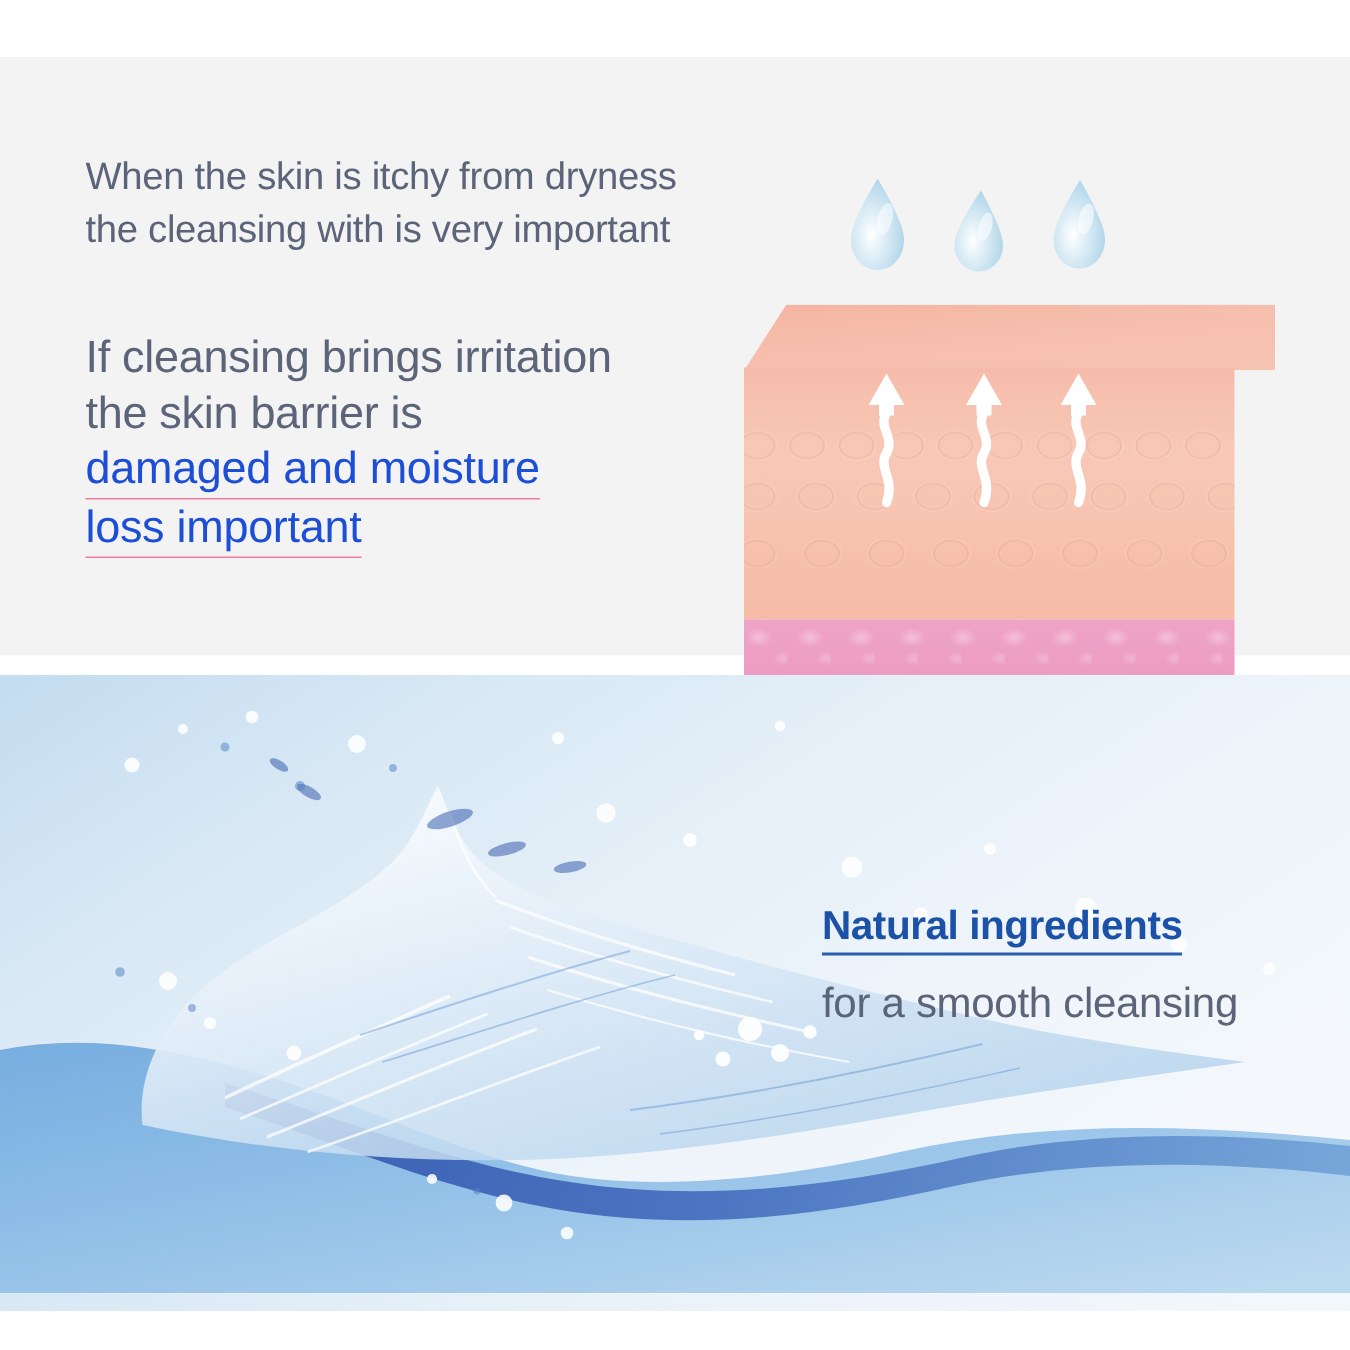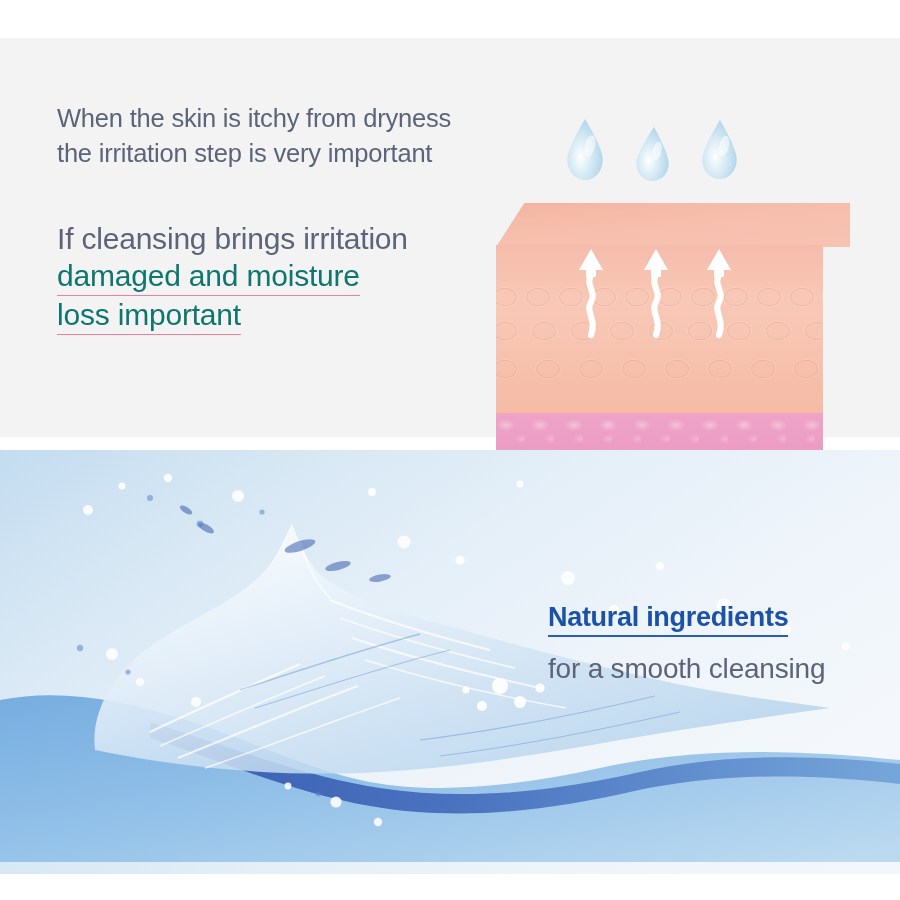--- a/index.html
+++ b/index.html
@@ -23,21 +23,21 @@
   .para{
     color:#5b6478;
     font-size:25.5px;
     line-height:35px;
     letter-spacing:-0.2px;
     white-space:nowrap;
   }
   .para-2{ margin-top:49px; font-size:30px; line-height:37px; }
 
   .hl{
-    color:#0f766e;
+    color:#1d4ed8;
     display:inline-block;
     border-bottom:1.6px solid #ef7f9f;
     padding-bottom:1px;
     white-space:nowrap;
   }
 
   
   .diagram{ position:absolute; left:480px; top:60px; width:400px; height:360px; }
 
   .drops{ position:absolute; left:82px; top:18px; width:200px; height:70px; }
@@ -134,25 +134,26 @@
 <body>
 
 <div class="page">
 
   <section class="panel-top">
 
     <div class="copy-block">
 
       <div class="para">
         <div>When the skin is itchy from dryness</div>
-        <div>the irritation step is very important</div>
+        <div>the cleansing with is very important</div>
       </div>
 
       <div class="para para-2">
         <div>If cleansing brings irritation</div>
+        <div>the skin barrier is</div>
         <div><span class="hl">damaged and moisture</span></div>
         <div><span class="hl">loss important</span></div>
       </div>
 
     </div>
 
     <div class="diagram">
 
       <div class="drops">
 

